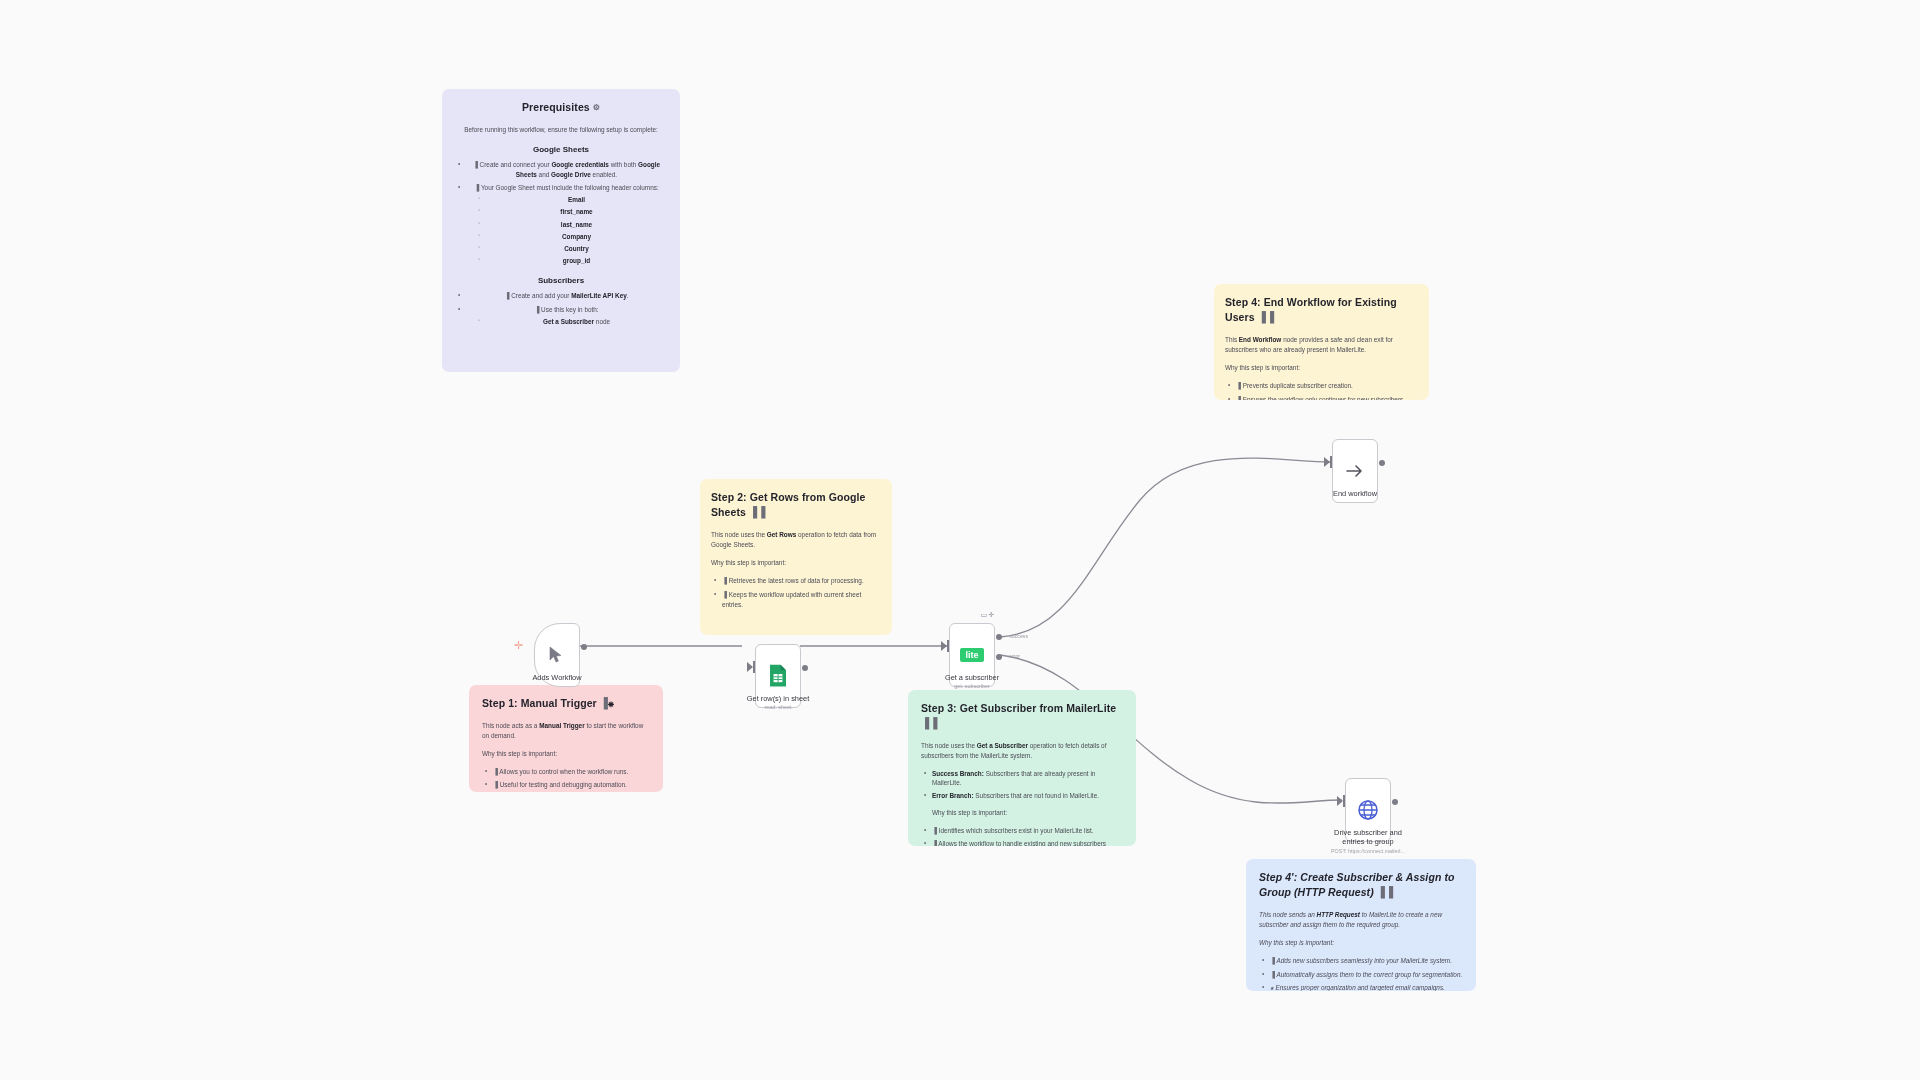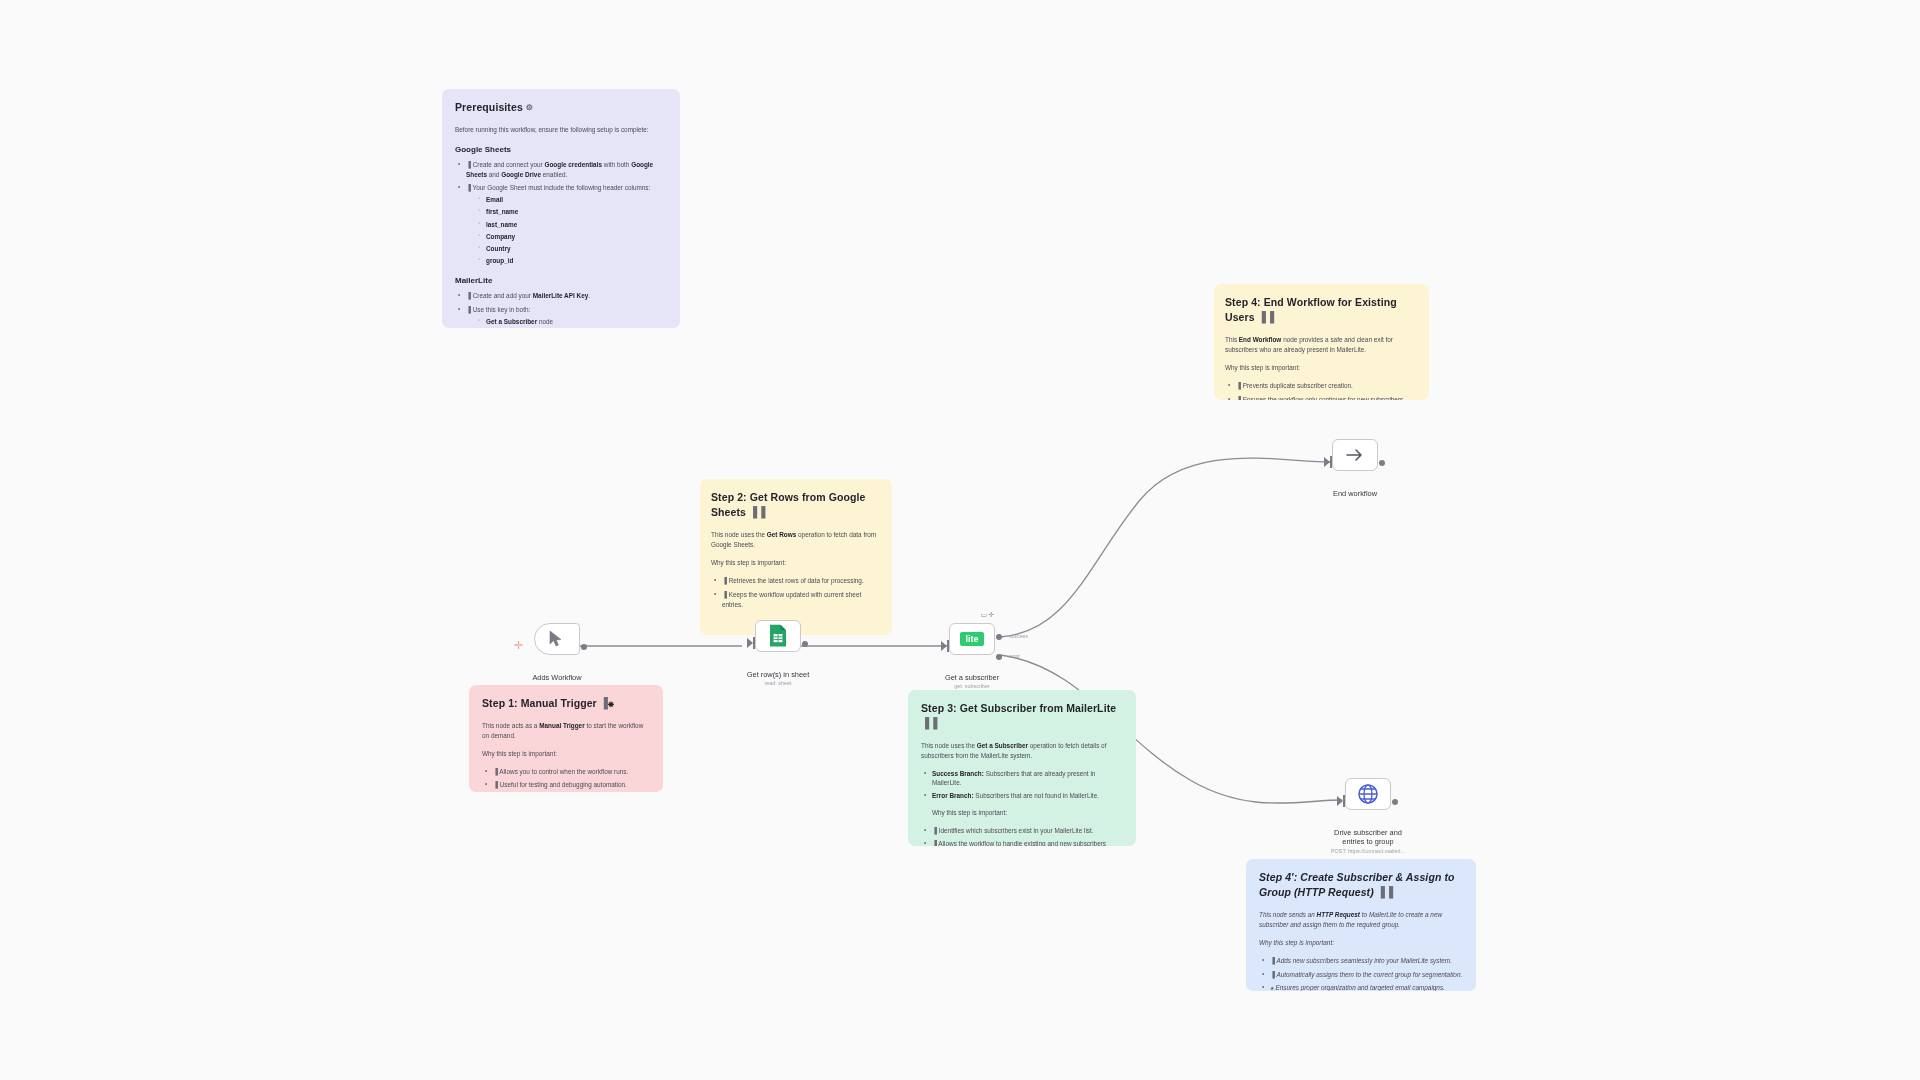--- a/index.html
+++ b/index.html
@@ -93,21 +93,21 @@
     vertical-align: middle;
     margin-left: 3px;
   }
 
   
   .node {
     position: absolute;
   }
   .node-box {
     width: 46px;
-    height: 32px;
+    height: 64px;
     background: #ffffff;
     border: 1px solid #c9c9cf;
     border-radius: 6px;
     box-sizing: border-box;
     display: flex;
     align-items: center;
     justify-content: center;
     position: relative;
   }
   .node-box.trigger {
@@ -221,40 +221,40 @@
 
     <path d="M 580 646 L 742 646" stroke="#8a8a94" stroke-width="1.3" fill="none"></path>
 
     <path d="M 800 646 L 948 646" stroke="#8a8a94" stroke-width="1.3" fill="none"></path>
 
     <path d="M 1000 637 C 1070 632, 1090 560, 1140 500 C 1190 440, 1280 462, 1330 462" stroke="#8a8a94" stroke-width="1.3" fill="none"></path>
 
     <path d="M 1000 655 C 1080 665, 1120 740, 1190 780 C 1250 815, 1300 800, 1342 800" stroke="#8a8a94" stroke-width="1.3" fill="none"></path>
   </svg>
 
-  <div class="sticky note-purple" style="left:442px; top:89px; width:238px; height:239px;">
+  <div class="sticky note-purple" style="left:442px; top:89px; width:238px; height:283px;text-align:center;">
     <h3>
       <span>Prerequisites</span><span class="gear-ico">⚙</span>
     </h3>
     <p>Before running this workflow, ensure the following setup is complete:</p>
     <div class="sub-head">Google Sheets</div>
     <ul>
       <li><span class="glyph">▐</span> Create and connect your <b>Google credentials</b> with both <b>Google Sheets</b> and <b>Google Drive</b> enabled.</li>
       <li><span class="glyph">▐</span> Your Google Sheet must include the following header columns:
         <ul class="sub">
           <li><b>Email</b></li>
           <li><b>first_name</b></li>
           <li><b>last_name</b></li>
           <li><b>Company</b></li>
           <li><b>Country</b></li>
           <li><b>group_id</b></li>
         </ul>
       </li>
     </ul>
-    <div class="sub-head">MailerLite</div>
+    <div class="sub-head">Subscribers</div>
     <ul>
       <li><span class="glyph">▐</span> Create and add your <b>MailerLite API Key</b>.</li>
       <li><span class="glyph">▐</span> Use this key in both:
         <ul class="sub">
           <li><b>Get a Subscriber</b> node</li>
 
         </ul>
       </li>
     </ul>
 
@@ -338,21 +338,21 @@
     <div class="plus-start">✛</div>
     <div class="node-box trigger">
       <svg width="16" height="18" viewBox="0 0 16 18">
         <path d="M1 1 L1 14 L4.6 10.6 L7 16 L9.4 15 L7.2 9.9 L12 9.6 Z" fill="#7a7a86" stroke="#7a7a86" stroke-width="0.6" stroke-linejoin="round"></path>
       </svg>
       <div class="dot out-r"></div>
     </div>
     <div class="node-label">Adds Workflow</div>
   </div>
 
-  <div class="node" style="left:755px; top:620px;">
+  <div class="node" style="left:755px; top:644px;">
     <div class="node-box">
       <div class="in-arrow"></div>
       <div class="in-bar"></div>
       <svg width="20" height="24" viewBox="0 0 20 24">
         <path d="M2 0.8 L12.5 0.8 L18 6.3 L18 22.4 L2 22.4 Z" fill="#23a566"></path>
         <path d="M12.5 0.8 L18 6.3 L12.5 6.3 Z" fill="#17855a"></path>
         <rect x="5.6" y="10" width="8.8" height="8.2" fill="#ffffff"></rect>
         <rect x="5.6" y="12.4" width="8.8" height="0.9" fill="#23a566"></rect>
         <rect x="5.6" y="15" width="8.8" height="0.9" fill="#23a566"></rect>
         <rect x="9.6" y="10" width="0.9" height="8.2" fill="#23a566"></rect>

